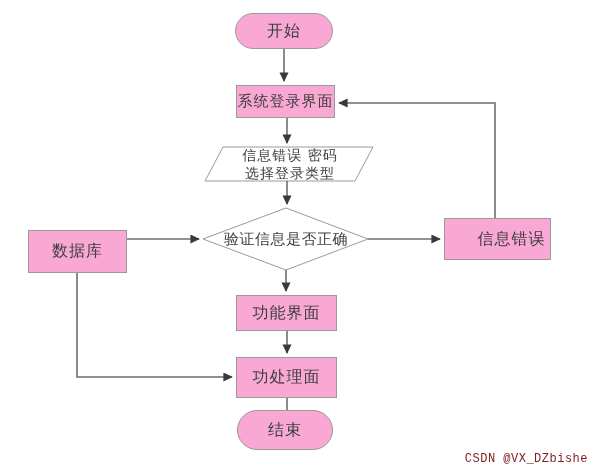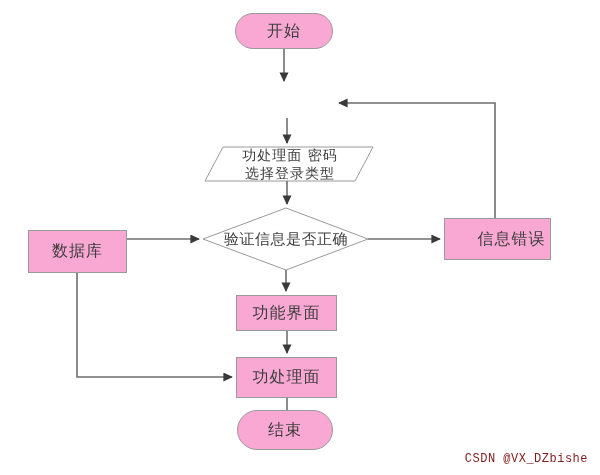--- a/index.html
+++ b/index.html
@@ -101,23 +101,26 @@
 
     <polyline class="connector" points="77,261 77,377 232,377" marker-end="url(#arrow)"></polyline>
 
     <line class="connector" x1="287" y1="398" x2="287" y2="419" marker-end="url(#arrow)"></line>
   </svg>
 
   <div class="node stadium" style="left:235px;top:13px;width:98px;height:36px;">
     <span>开始</span>
   </div>
 
+  <div class="node" style="left:236px;top:85px;width:99px;height:33px;font-size:15px;">
+    <span>系统登录界面</span>
+  </div>
 
   <div class="floating-label" id="input-label" style="left:215px;top:146px;width:150px;height:36px;">
-    <span class="ln">功处理面 密码</span>
+    <span class="ln">信息错误 密码</span>
     <span class="ln">选择登录类型</span>
   </div>
 
   <div class="floating-label" id="verify-label" style="left:206px;top:229px;width:160px;height:21px;">
     <span>验证信息是否正确</span>
   </div>
 
   <div class="node" style="left:28px;top:218px;width:99px;height:43px;margin-top:12px;">
     <span>数据库</span>
   </div>

